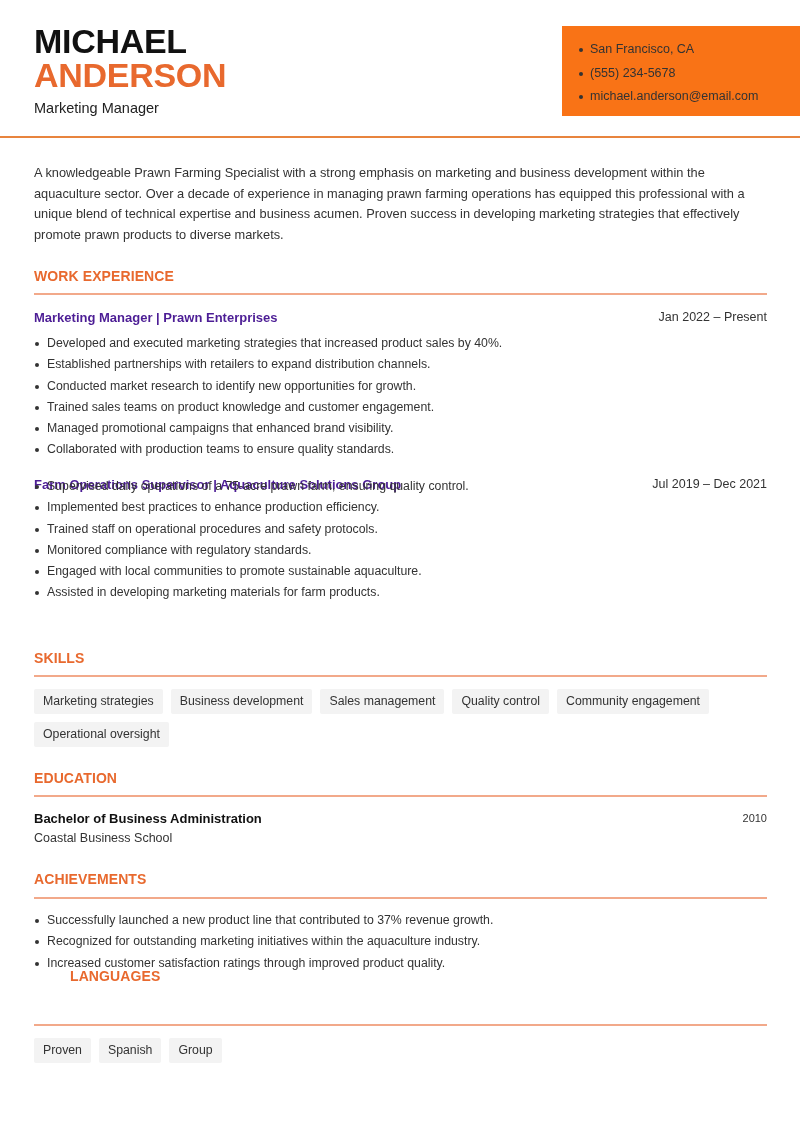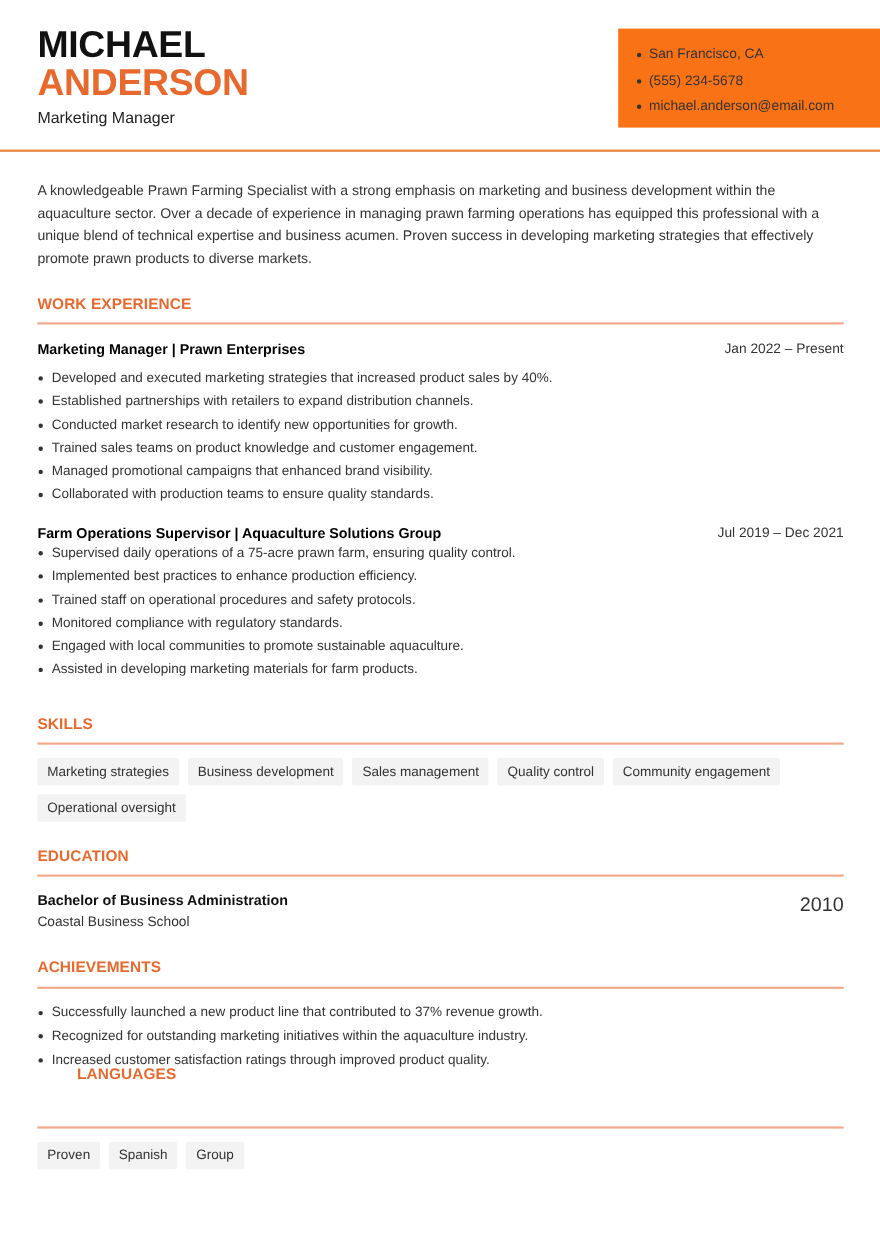--- a/index.html
+++ b/index.html
@@ -14,32 +14,32 @@
 
   .contact { position: absolute; left: 562px; top: 26px; width: 238px; height: 90px; background: #f97316; padding: 12px 0 0 17px; }
   .contact li { list-style: none; font-size: 12.5px; color: #333; line-height: 23.5px; position: relative; padding-left: 11px; }
   .contact li::before { content: ""; position: absolute; left: 0; top: 10px; width: 4px; height: 4px; border-radius: 50%; background: #333; }
 
   .summary { position: absolute; left: 34px; top: 163px; width: 730px; font-size: 12.8px; line-height: 20.6px; color: #333; }
 
   .section-title { position: absolute; left: 34px; font-size: 14px; font-weight: 700; color: #e8692e; letter-spacing: 0.1px; }
   .rule { position: absolute; left: 34px; width: 733px; height: 2px; background: #f2a98a; }
 
-  .job-title { position: absolute; left: 34px; font-size: 13px; font-weight: 700; color: #000000; }
+  .job-title { position: absolute; left: 34px; font-size: 13px; font-weight: 700; color: #4c1d95; }
   .job-date { position: absolute; right: 33px; font-size: 12.5px; color: #333; text-align: right; }
 
   ul.bullets { position: absolute; left: 34px; list-style: none; }
   ul.bullets li { position: relative; padding-left: 13px; font-size: 12.3px; color: #333; line-height: 21.3px; }
   ul.bullets li::before { content: ""; position: absolute; left: 1px; top: 9px; width: 4px; height: 4px; border-radius: 50%; background: #333; }
 
   .chips { position: absolute; left: 34px; width: 740px; display: flex; flex-wrap: wrap; gap: 8px 8px; }
   .chip { background: #f3f3f3; font-size: 12.3px; color: #333; padding: 0 9px; height: 25px; line-height: 25px; border-radius: 2px; white-space: nowrap; }
 
   .edu-degree { position: absolute; left: 34px; top: 811px; font-size: 13px; font-weight: 700; color: #111; }
-  .edu-year { position: absolute; right: 33px; top: 812px; font-size: 18px; color: #333; }
+  .edu-year { position: absolute; right: 33px; top: 812px; font-size: 11px; color: #333; }
   .edu-school { position: absolute; left: 34px; top: 831px; font-size: 12.5px; color: #333; }
 </style>
 </head>
 <body>
 
 <div class="header">
   <div class="name">
     <span class="first">MICHAEL</span>
     <span class="last">ANDERSON</span>
   </div>
@@ -62,21 +62,21 @@
   <li>Developed and executed marketing strategies that increased product sales by 40%.</li>
   <li>Established partnerships with retailers to expand distribution channels.</li>
   <li>Conducted market research to identify new opportunities for growth.</li>
   <li>Trained sales teams on product knowledge and customer engagement.</li>
   <li>Managed promotional campaigns that enhanced brand visibility.</li>
   <li>Collaborated with production teams to ensure quality standards.</li>
 </ul>
 
 <div class="job-title" style="top:477px;">Farm Operations Supervisor | Aquaculture Solutions Group</div>
 <div class="job-date" style="top:477px;">Jul 2019 – Dec 2021</div>
-<ul class="bullets" style="top:492px;">
+<ul class="bullets" style="top:476px;">
   <li>Supervised daily operations of a 75-acre prawn farm, ensuring quality control.</li>
   <li>Implemented best practices to enhance production efficiency.</li>
   <li>Trained staff on operational procedures and safety protocols.</li>
   <li>Monitored compliance with regulatory standards.</li>
   <li>Engaged with local communities to promote sustainable aquaculture.</li>
   <li>Assisted in developing marketing materials for farm products.</li>
 </ul>
 
 <div class="section-title" style="top:650px;">SKILLS</div>
 <div class="rule" style="top:675px;"></div>

